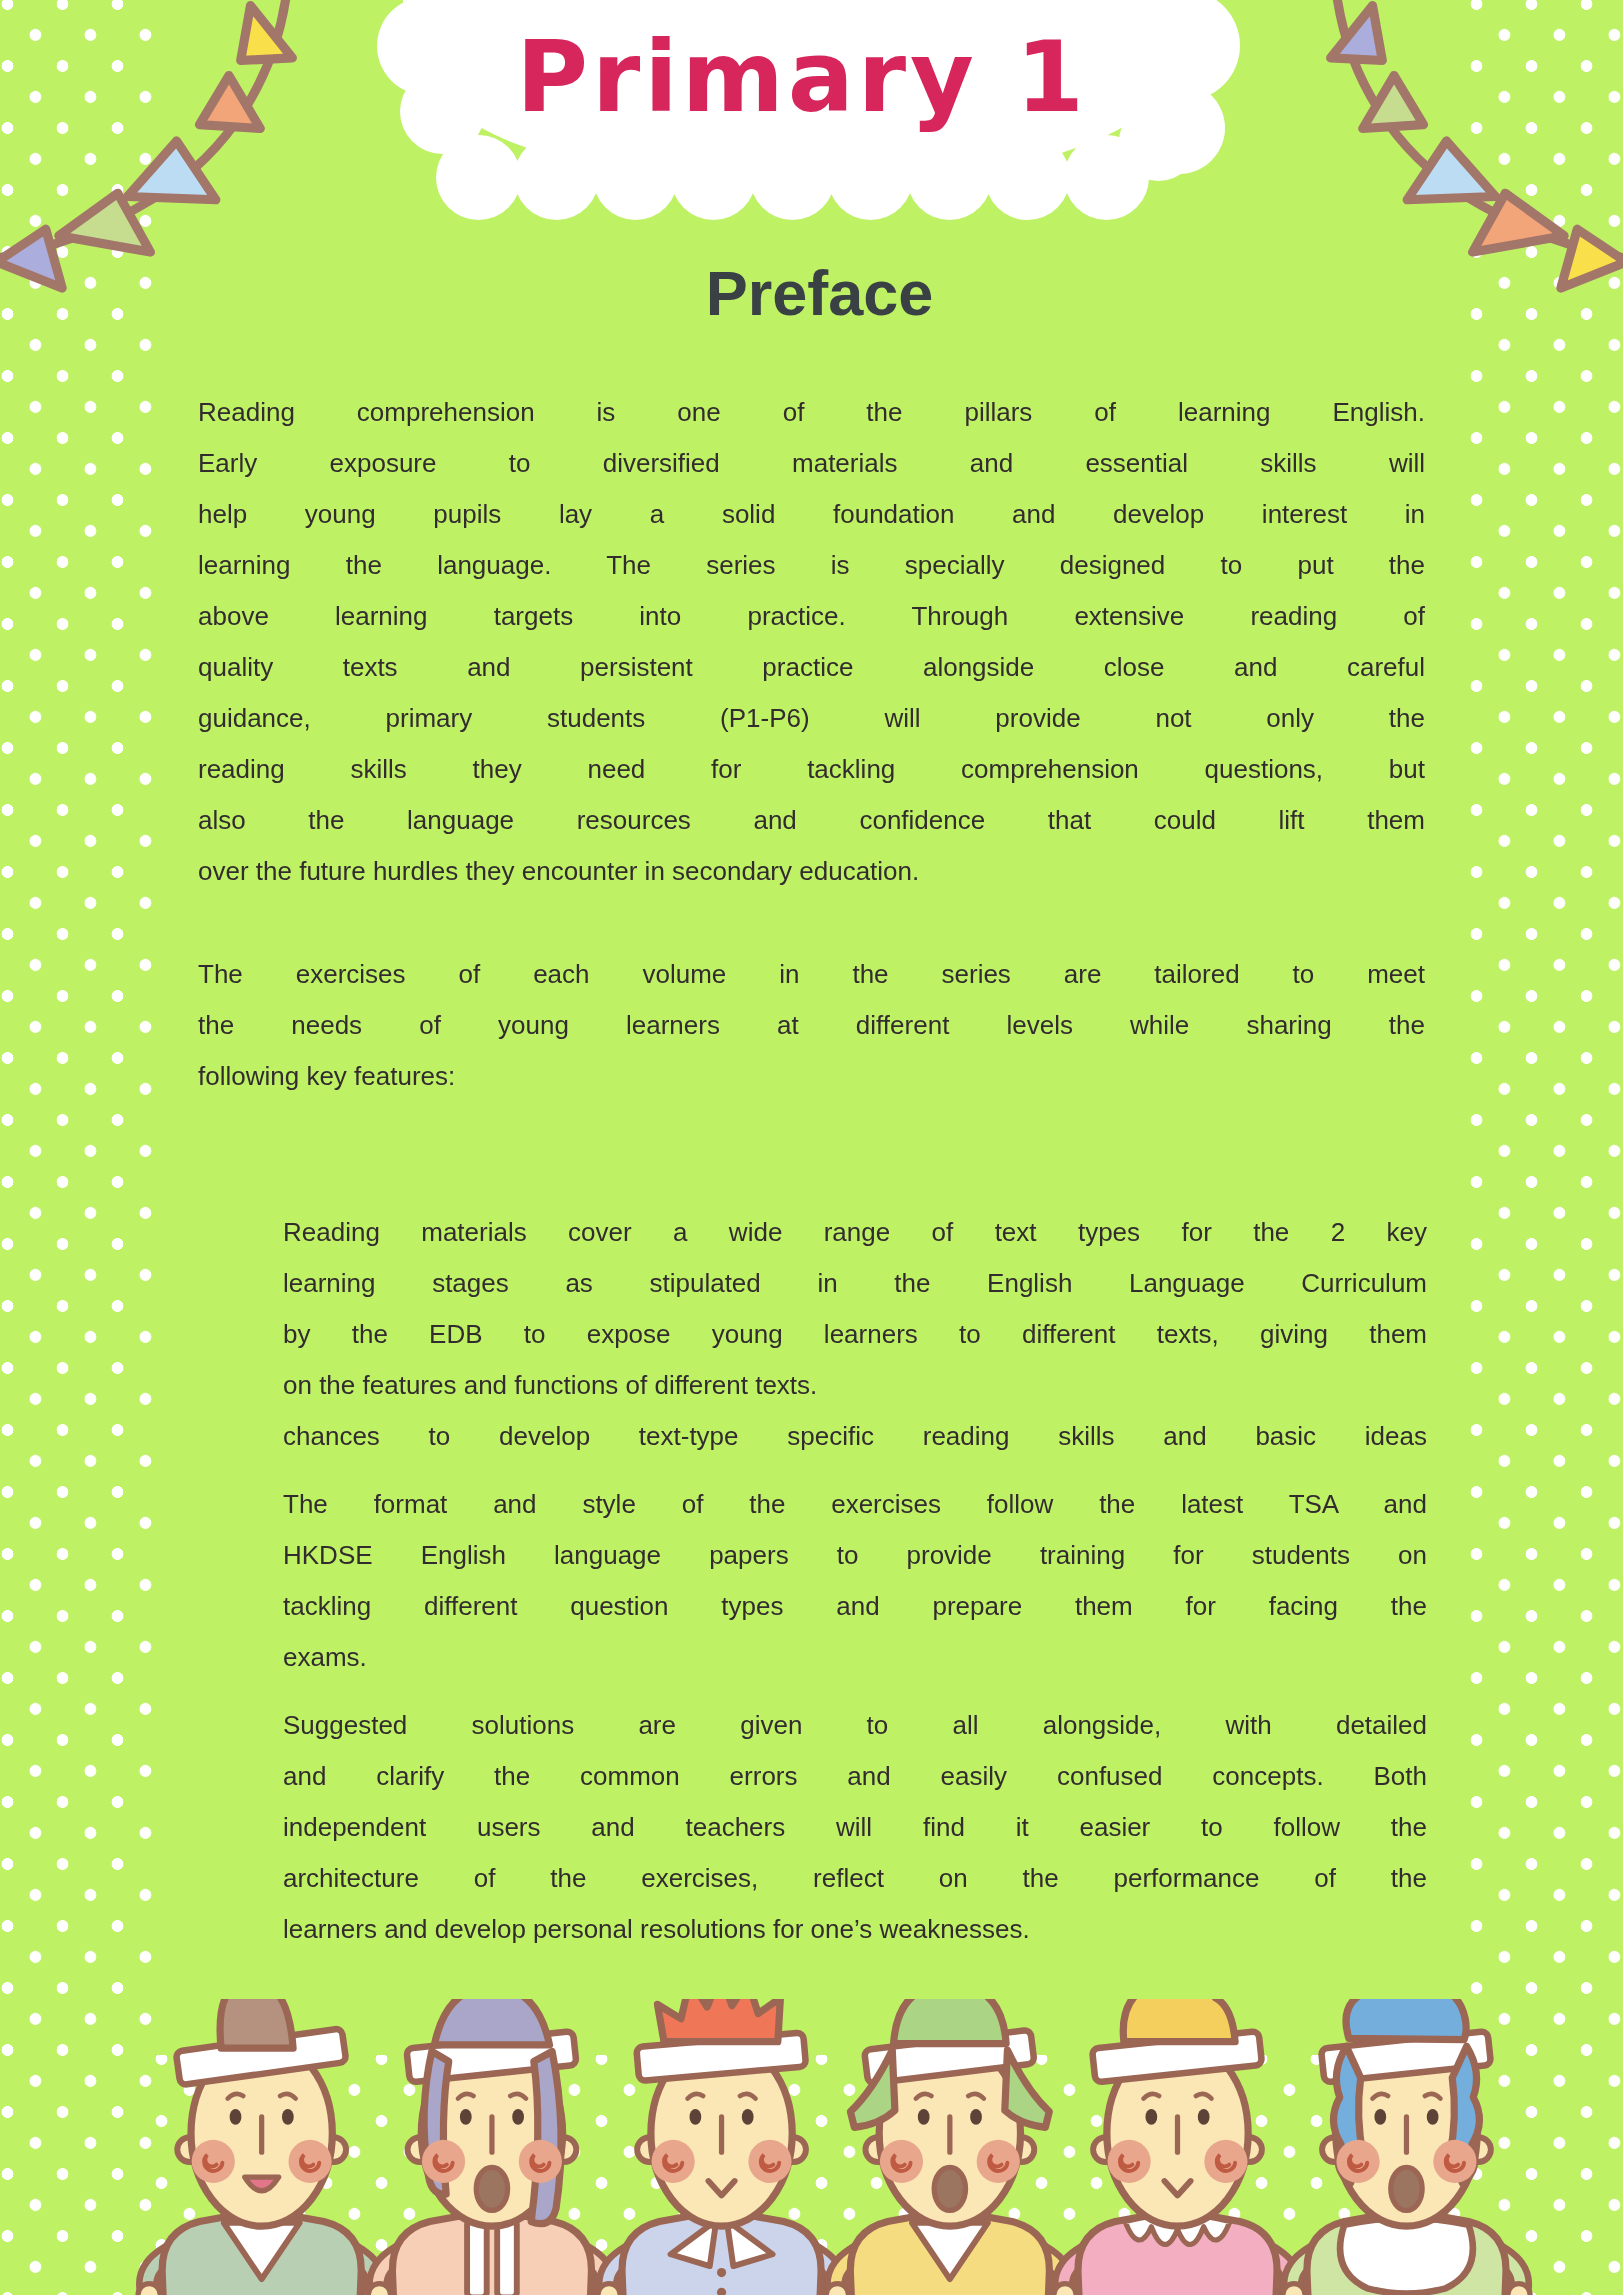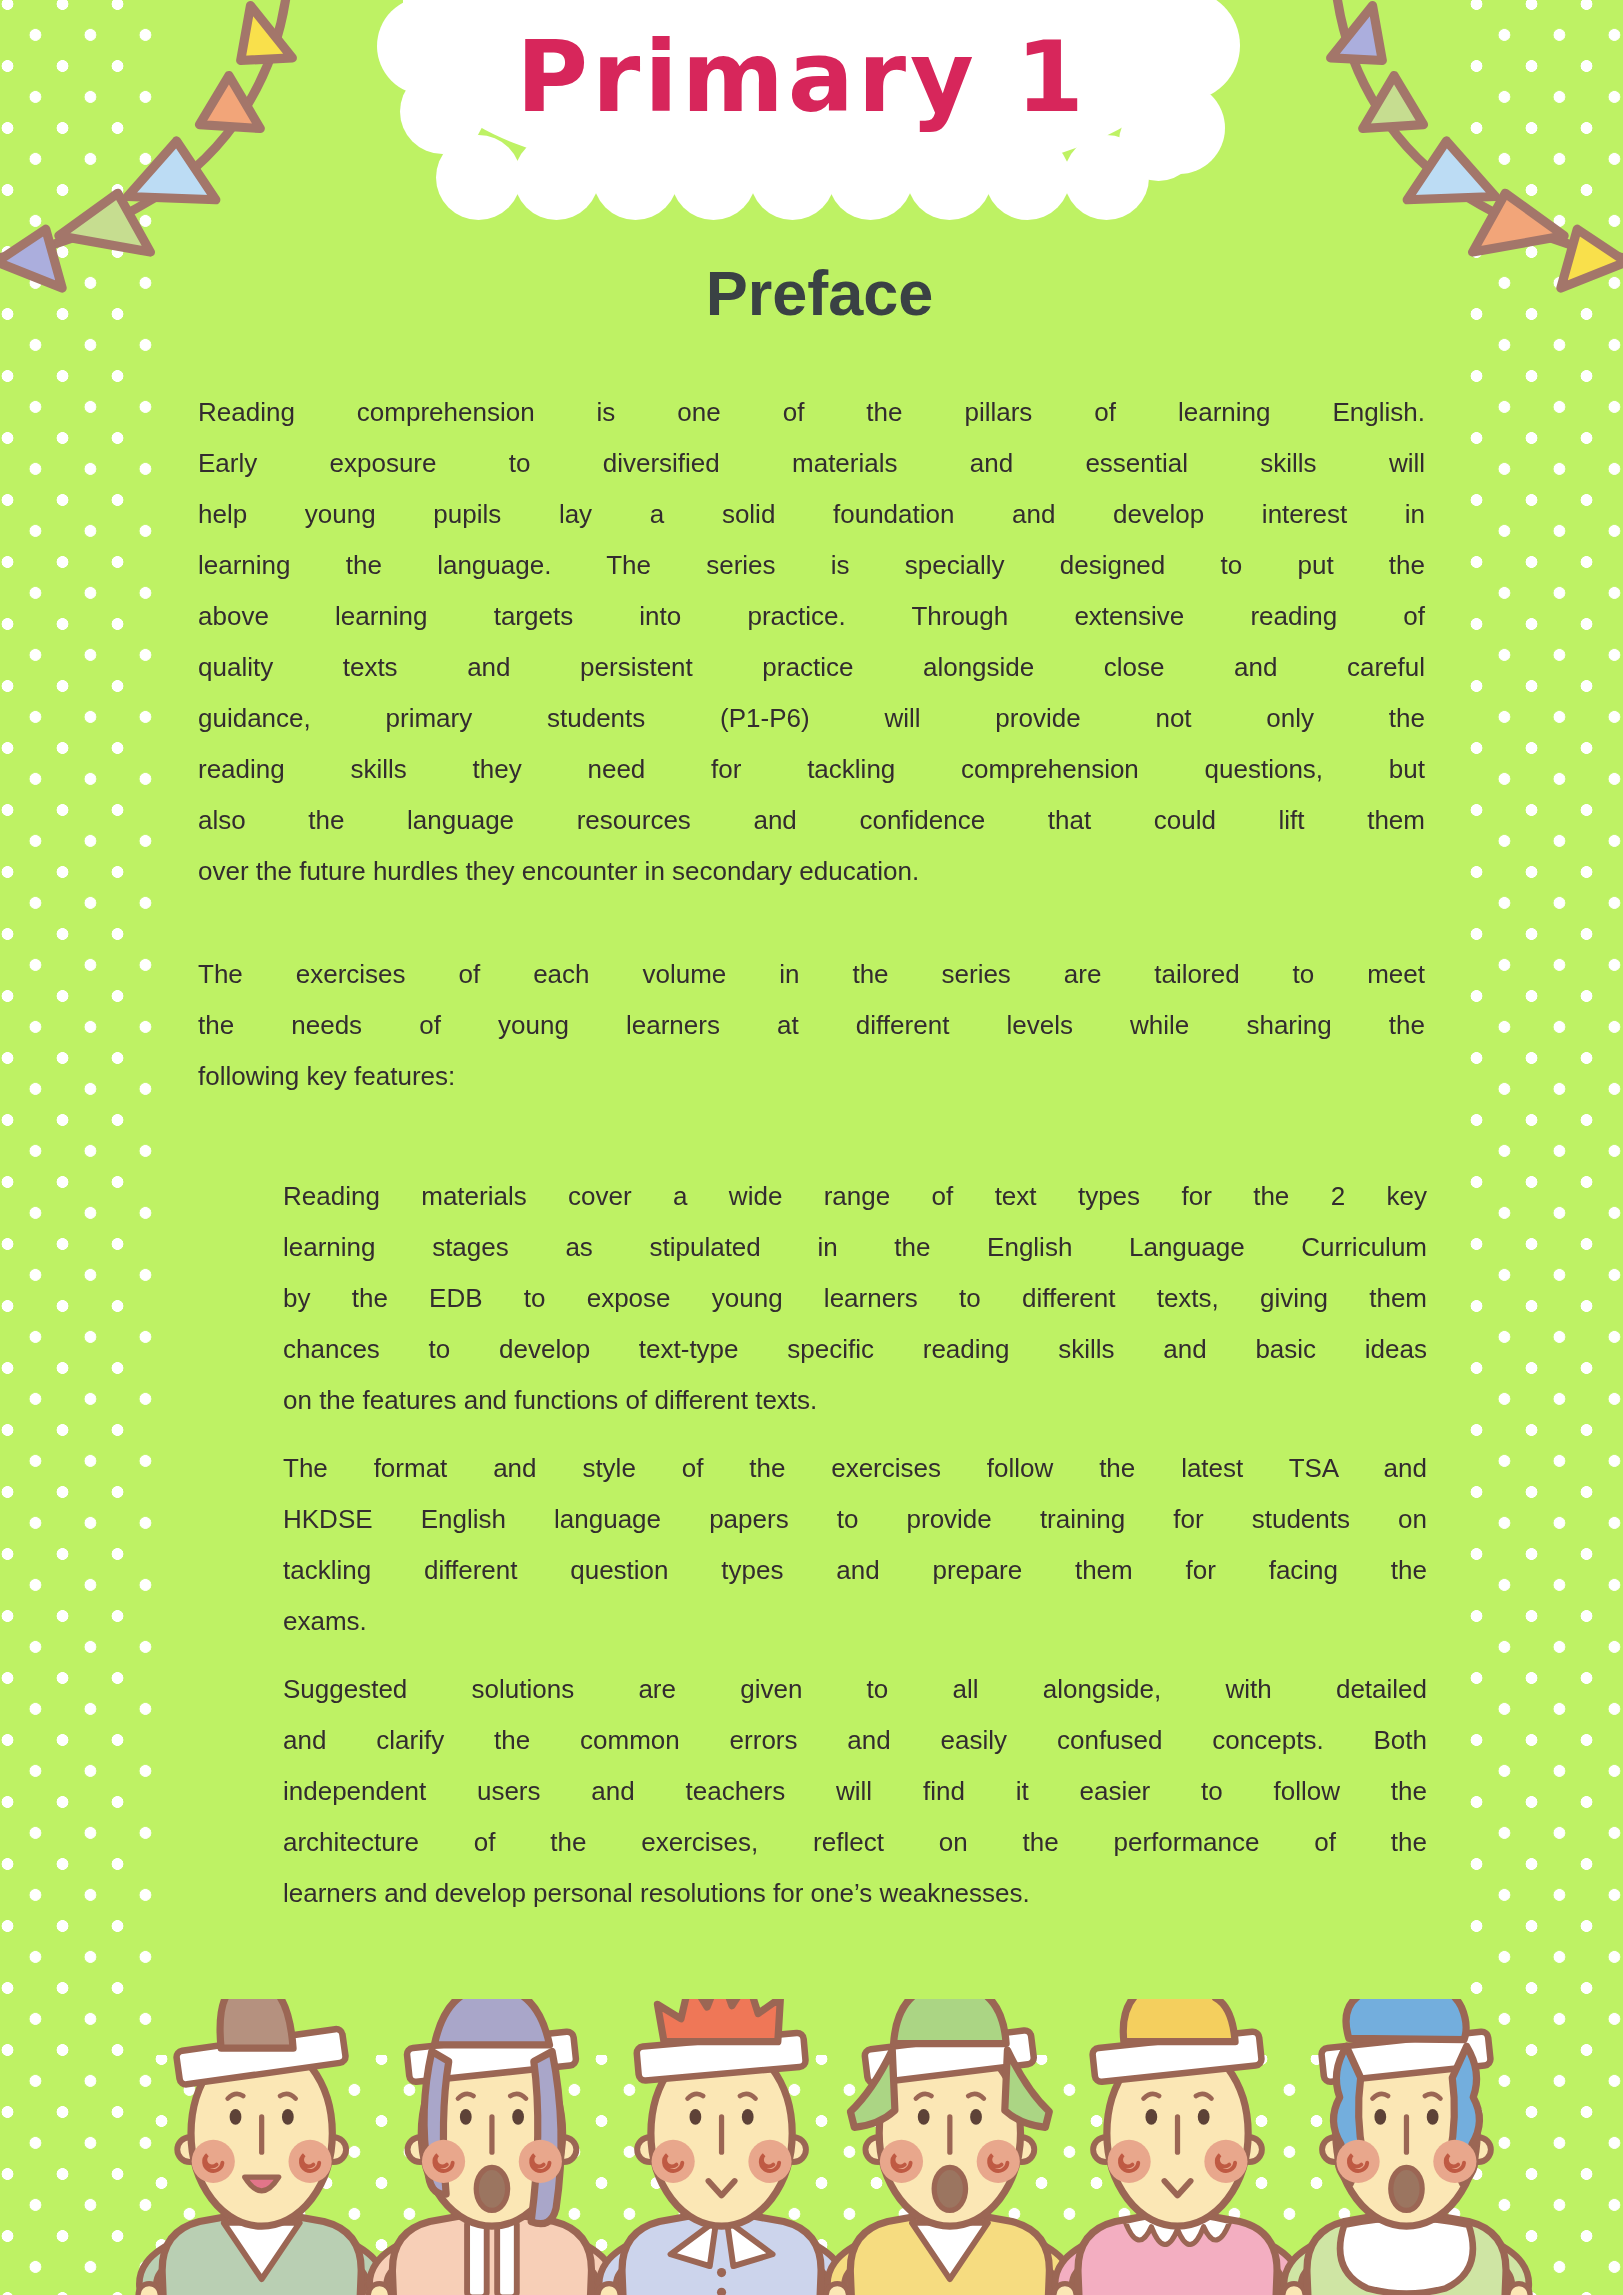--- a/index.html
+++ b/index.html
@@ -36,21 +36,21 @@
     font-size:63px;font-weight:700;
   }
   .textblock{
     position:absolute;
     color:#332c2f;
     font-size:26px;
     line-height:51px;
   }
   #paragraph-1{left:198px;top:387px;width:1227px;}
   #paragraph-2{left:198px;top:949px;width:1227px;}
-  #features{left:283px;top:1171px;width:1144px;}
+  #features{left:283px;top:1207px;width:1144px;}
   .feature-paragraph{margin-bottom:17px;}
   .jline{text-align:justify;text-align-last:justify;white-space:nowrap;}
   .jline.last{text-align-last:left;}
   .bunting{position:absolute;}
   #bunting-left{left:0;top:0;}
   #bunting-right{right:0;top:0;}
   #children-svg{position:absolute;left:0;bottom:0;}
 </style>
 </head>
 <body>
@@ -122,22 +122,22 @@
       <div class="jline">The exercises of each volume in the series are tailored to meet</div>
       <div class="jline">the needs of young learners at different levels while sharing the</div>
       <div class="jline last">following key features:</div>
     </div>
 
   <div id="features" class="textblock">
     <div class="feature-paragraph">
         <div class="jline">Reading materials cover a wide range of text types for the 2 key</div>
         <div class="jline">learning stages as stipulated in the English Language Curriculum</div>
         <div class="jline">by the EDB to expose young learners to different texts, giving them</div>
+        <div class="jline last">on the features and functions of different texts.</div>
         <div class="jline">chances to develop text-type specific reading skills and basic ideas</div>
-        <div class="jline last">on the features and functions of different texts.</div>
       </div>
     <div class="feature-paragraph">
         <div class="jline">The format and style of the exercises follow the latest TSA and</div>
         <div class="jline">HKDSE English language papers to provide training for students on</div>
         <div class="jline">tackling different question types and prepare them for facing the</div>
         <div class="jline last">exams.</div>
       </div>
     <div class="feature-paragraph">
         <div class="jline">Suggested solutions are given to all alongside, with detailed</div>
         <div class="jline">and clarify the common errors and easily confused concepts. Both</div>

